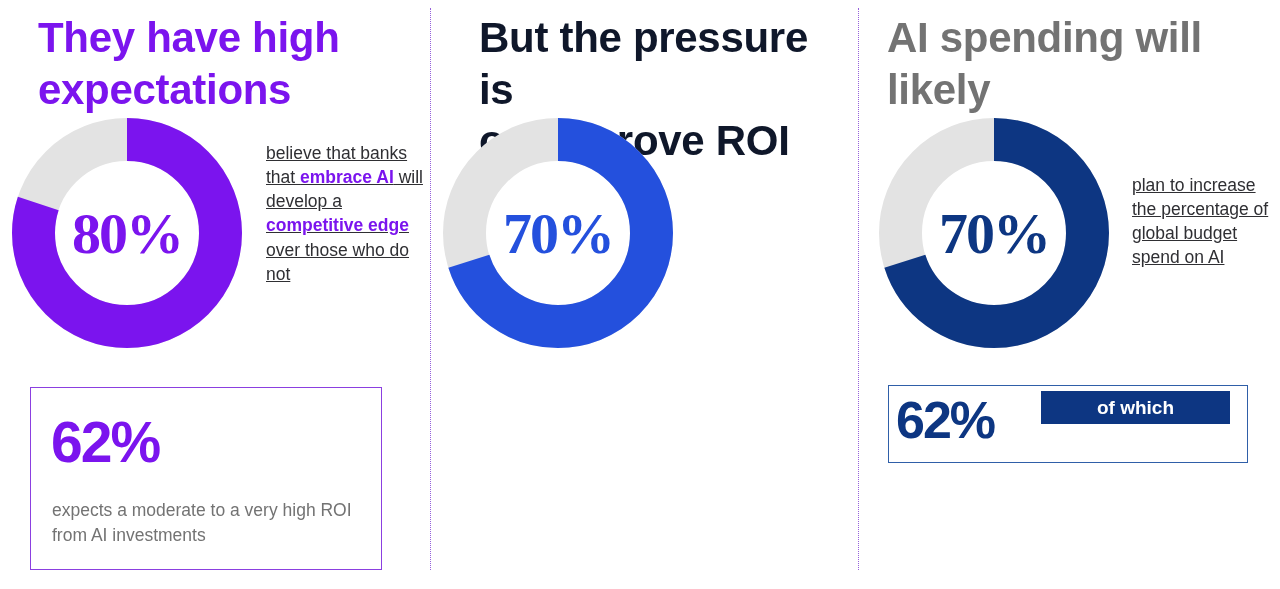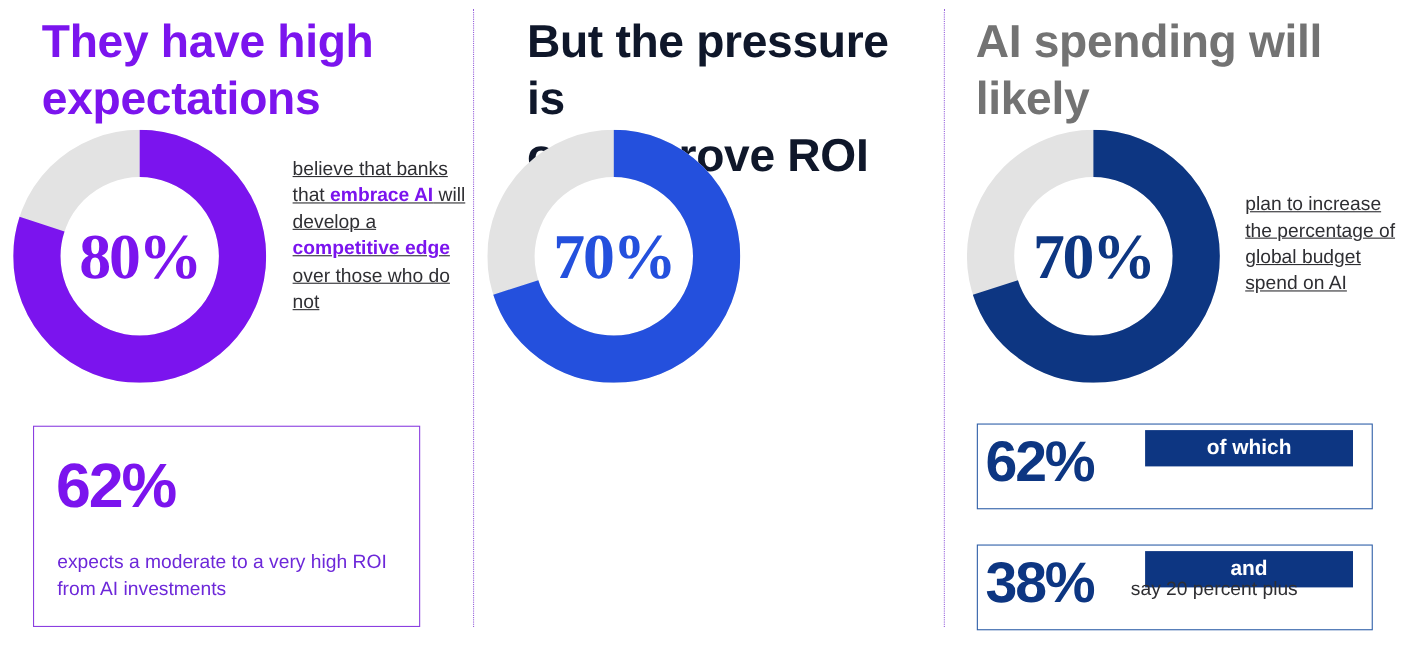--- a/index.html
+++ b/index.html
@@ -82,21 +82,21 @@
     box-sizing:border-box;
     background:#fff;
   }
   #stat-box-purple .big-pct{
     position:absolute;left:20px;top:26px;
     font-size:57px;font-weight:bold;color:#7B14EE;
     letter-spacing:-2px;line-height:1;
   }
   #stat-box-purple .box-text{
     position:absolute;left:21px;top:110px;width:318px;
-    font-size:17.5px;line-height:1.42;color:#6d28d9;
+    font-size:17.5px;line-height:1.42;color:#737373;
   }
 
   
   .stat-row{position:absolute;left:888px;width:360px;height:78px;}
   #stat-row-1{top:385px;}
   #stat-row-2{top:495px;}
   .stat-row .frame{
     position:absolute;inset:0;
     border:1.5px solid #2F5FA8;
     box-sizing:border-box;
@@ -189,20 +189,14 @@
   </div>
 
   <div class="donut-desc" id="desc-3">plan to increase the percentage of global budget spend on AI</div>
 
   <div class="stat-row" id="stat-row-1">
     <div class="frame"></div>
     <div class="big-pct">62%</div>
     <div class="badge">of which</div>
   </div>
 
-  <div class="stat-row" id="stat-row-2">
-    <div class="frame"></div>
-    <div class="big-pct">38%</div>
-    <div class="badge">and</div>
-    <div class="row-text">say 20 percent plus</div>
-  </div>
 
 </div>
 
 </body></html>

